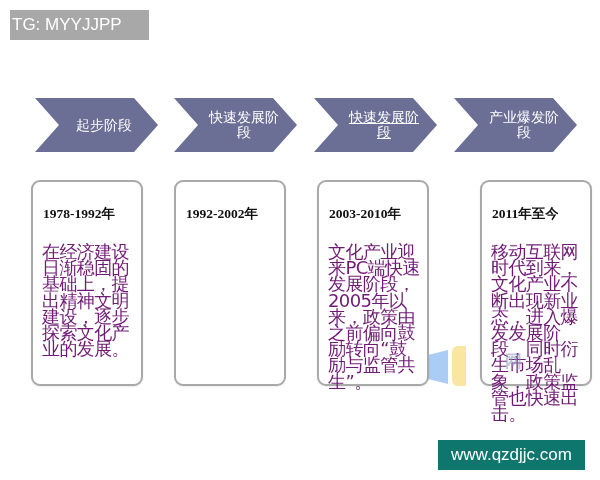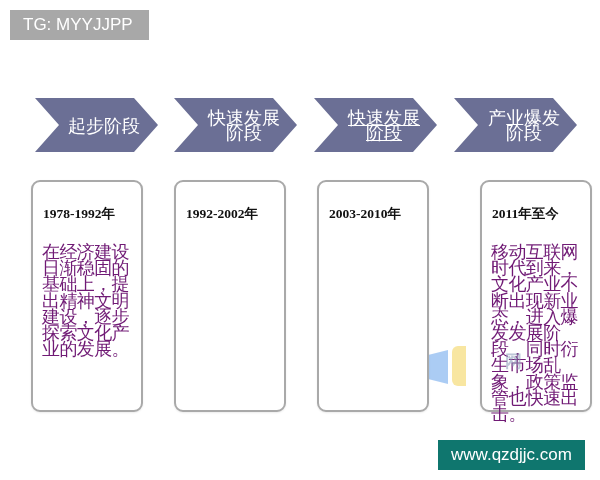--- a/index.html
+++ b/index.html
@@ -1,26 +1,26 @@
 <!DOCTYPE html>
 <html><head>
 <meta charset="utf-8">
 <style>
   html, body { margin:0; padding:0; }
   body { width:600px; height:480px; background:#ffffff; position:relative; overflow:hidden;
          font-family:"DejaVu Sans", sans-serif; }
   .tag { position:absolute; left:10px; top:10px; width:139px; height:30px; background:#a8a8a8;
          color:#ffffff; font-family:"Liberation Sans", sans-serif; font-size:17px; line-height:30px;
-         padding-left:13px; box-sizing:border-box; }
+         padding-left:2px; box-sizing:border-box; }
   .arrow { position:absolute; top:98px; width:126px; height:54px; }
   .arrow svg { position:absolute; left:0; top:0; }
   .arrow .lbl { position:absolute; left:22px; right:10px; top:0; bottom:0; display:flex;
                 align-items:center; justify-content:center; text-align:center; color:#ffffff;
-                font-size:18px; line-height:15px; }
-  .box { position:absolute; top:180px; width:112px; height:232px; border:2px solid #a9a9a9;
+                font-size:14px; line-height:15px; }
+  .box { position:absolute; top:180px; width:112px; height:206px; border:2px solid #a9a9a9;
          border-radius:9px; box-sizing:border-box; background:#ffffff;
          box-shadow:0 1px 2px rgba(0,0,0,0.08); }
   .box .yr { position:absolute; left:10px; top:23px; font-family:"Liberation Serif", serif;
              font-weight:bold; font-size:13.5px; color:#111; white-space:nowrap; }
   .box .desc { position:absolute; left:9px; right:5px; top:62px; font-size:18px; line-height:16.2px;
                color:#701a75; letter-spacing:-0.6px; word-break:break-all; }
   .wm-shape1 { position:absolute; left:428px; top:350px; width:20px; height:34px; background:#9cc3f2;
                clip-path:polygon(0 15%,100% 0,100% 100%,0 85%); opacity:0.85; }
   .wm-shape2 { position:absolute; left:452px; top:346px; width:14px; height:40px; background:#f6e08a;
                border-radius:6px 0 0 6px; opacity:0.8; }
@@ -64,20 +64,21 @@
   <div class="yr">1978-1992年</div>
   <div class="desc">在经济建设日渐稳固的基础上，提出精神文明建设，逐步探索文化产业的发展。</div>
 </div>
 <div class="box" style="left:174px;">
   <div class="yr">1992-2002年</div>
 </div>
 <div class="wm-shape1"></div>
 <div class="wm-shape2"></div>
 <div class="box" style="left:317px;">
   <div class="yr">2003-2010年</div>
+  <div class="desc">文化产业迎来PC端快速发展阶段，2005年以来，政策由之前偏向鼓励转向“鼓励与监管共生”。</div>
 </div>
 <div class="box" style="left:480px;">
   <div class="yr">2011年至今</div>
   <div class="desc">移动互联网时代到来，文化产业不断出现新业态，进入爆发发展阶段，同时衍生市场乱象，政策监管也快速出击。</div>
 </div>
 <div class="wm-text">网</div>
 
 <div class="url">www.qzdjjc.com</div>
 
 </body></html>

